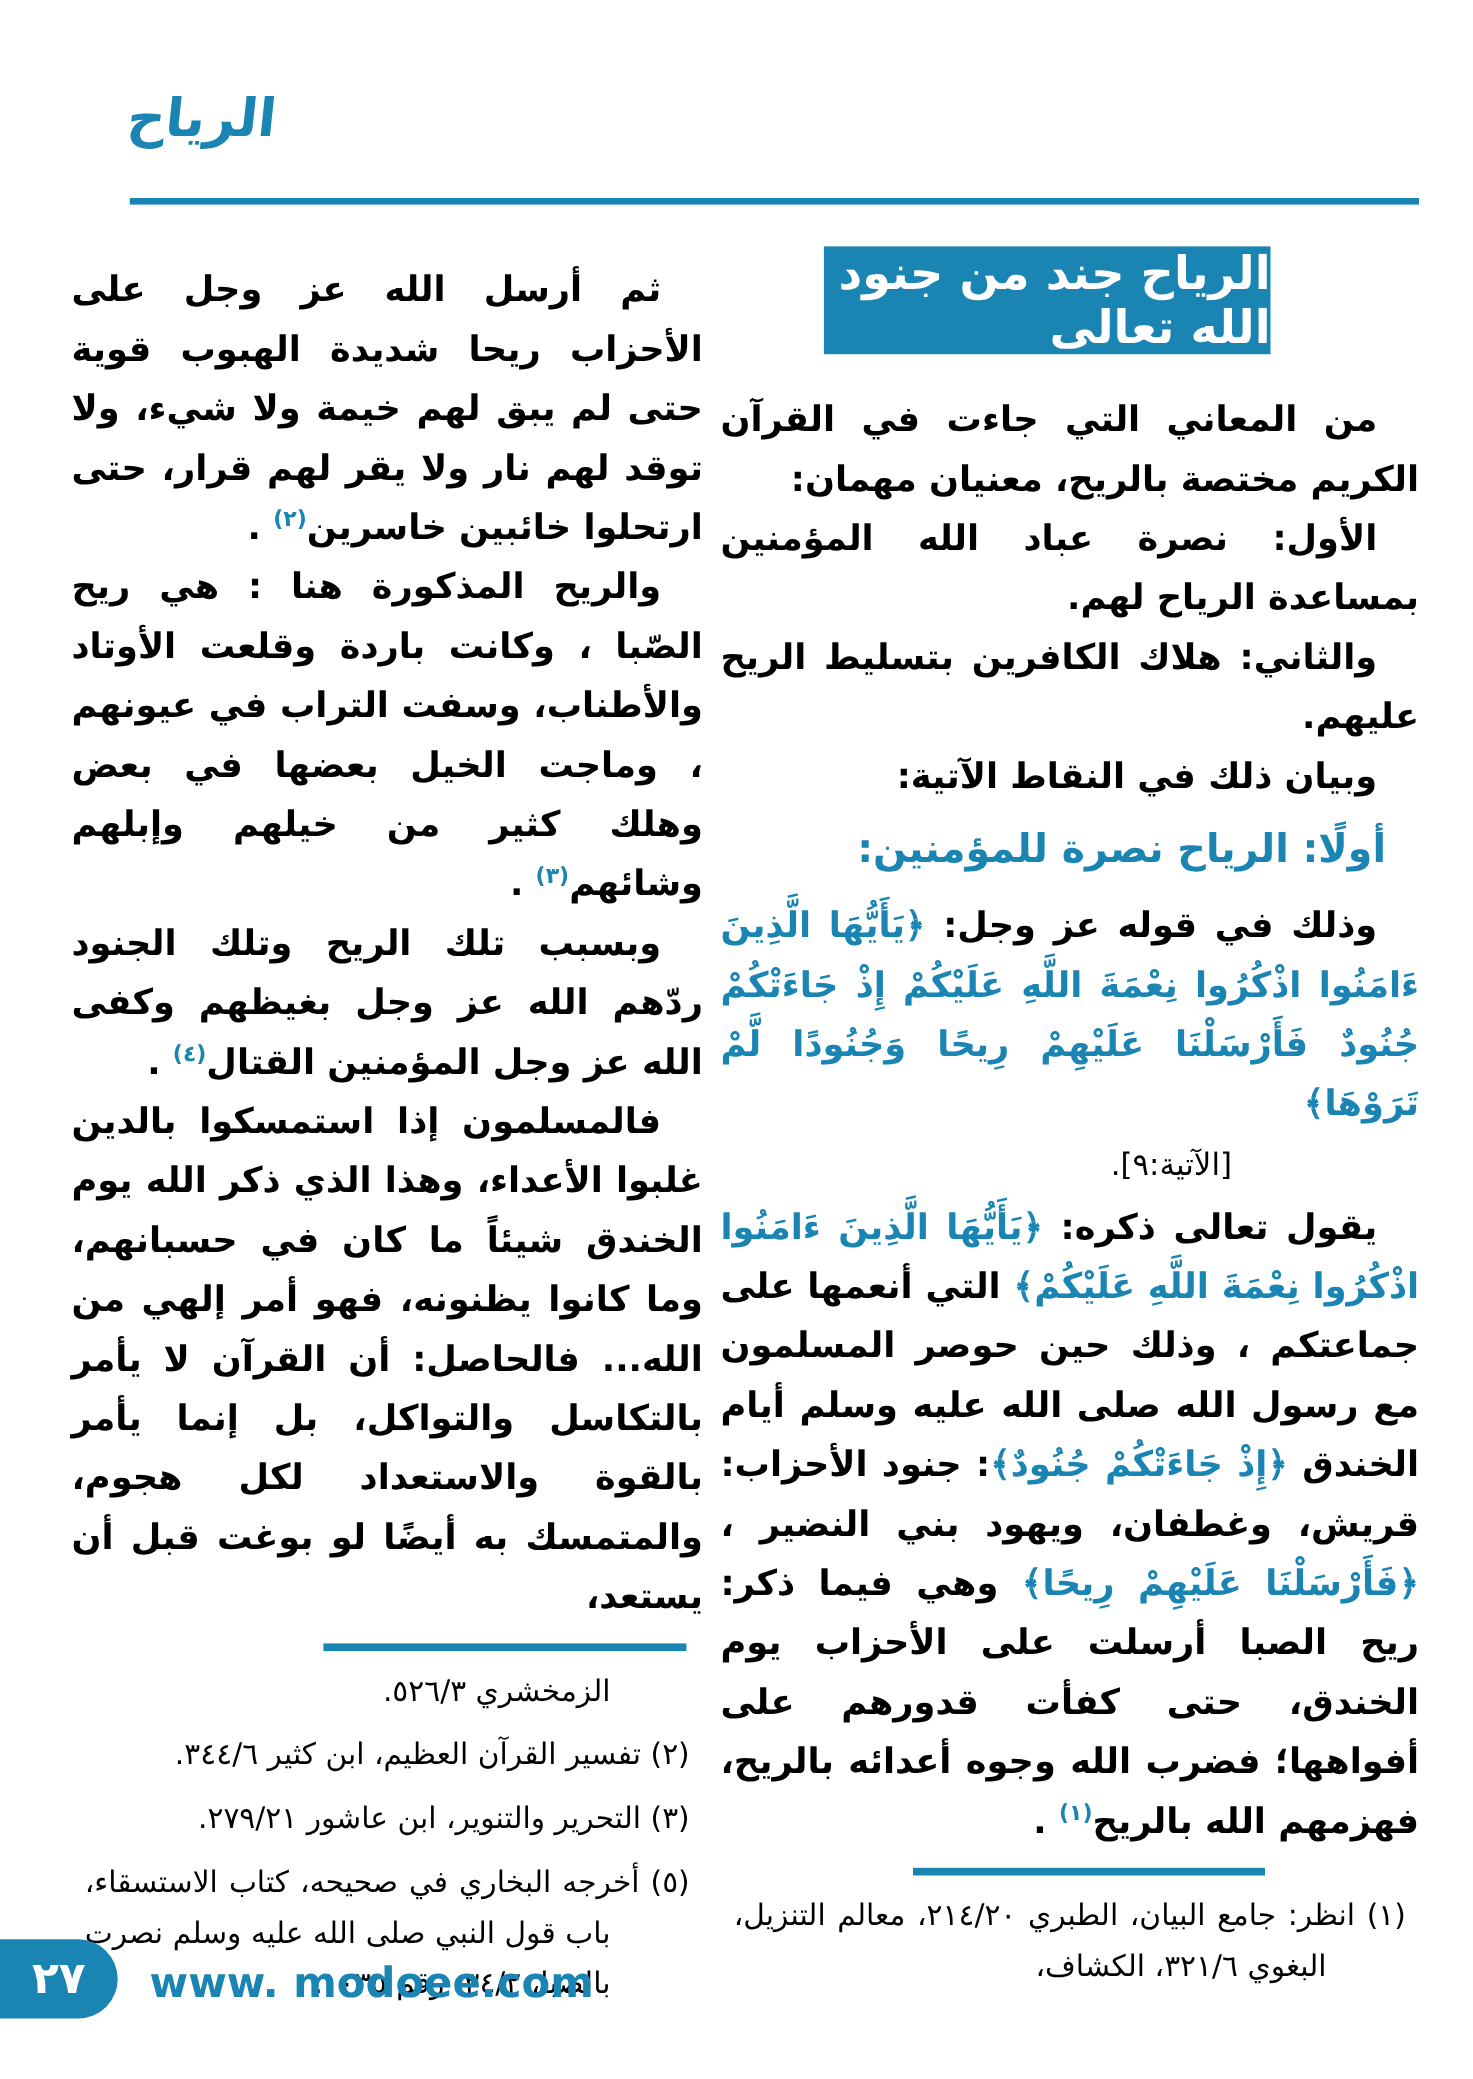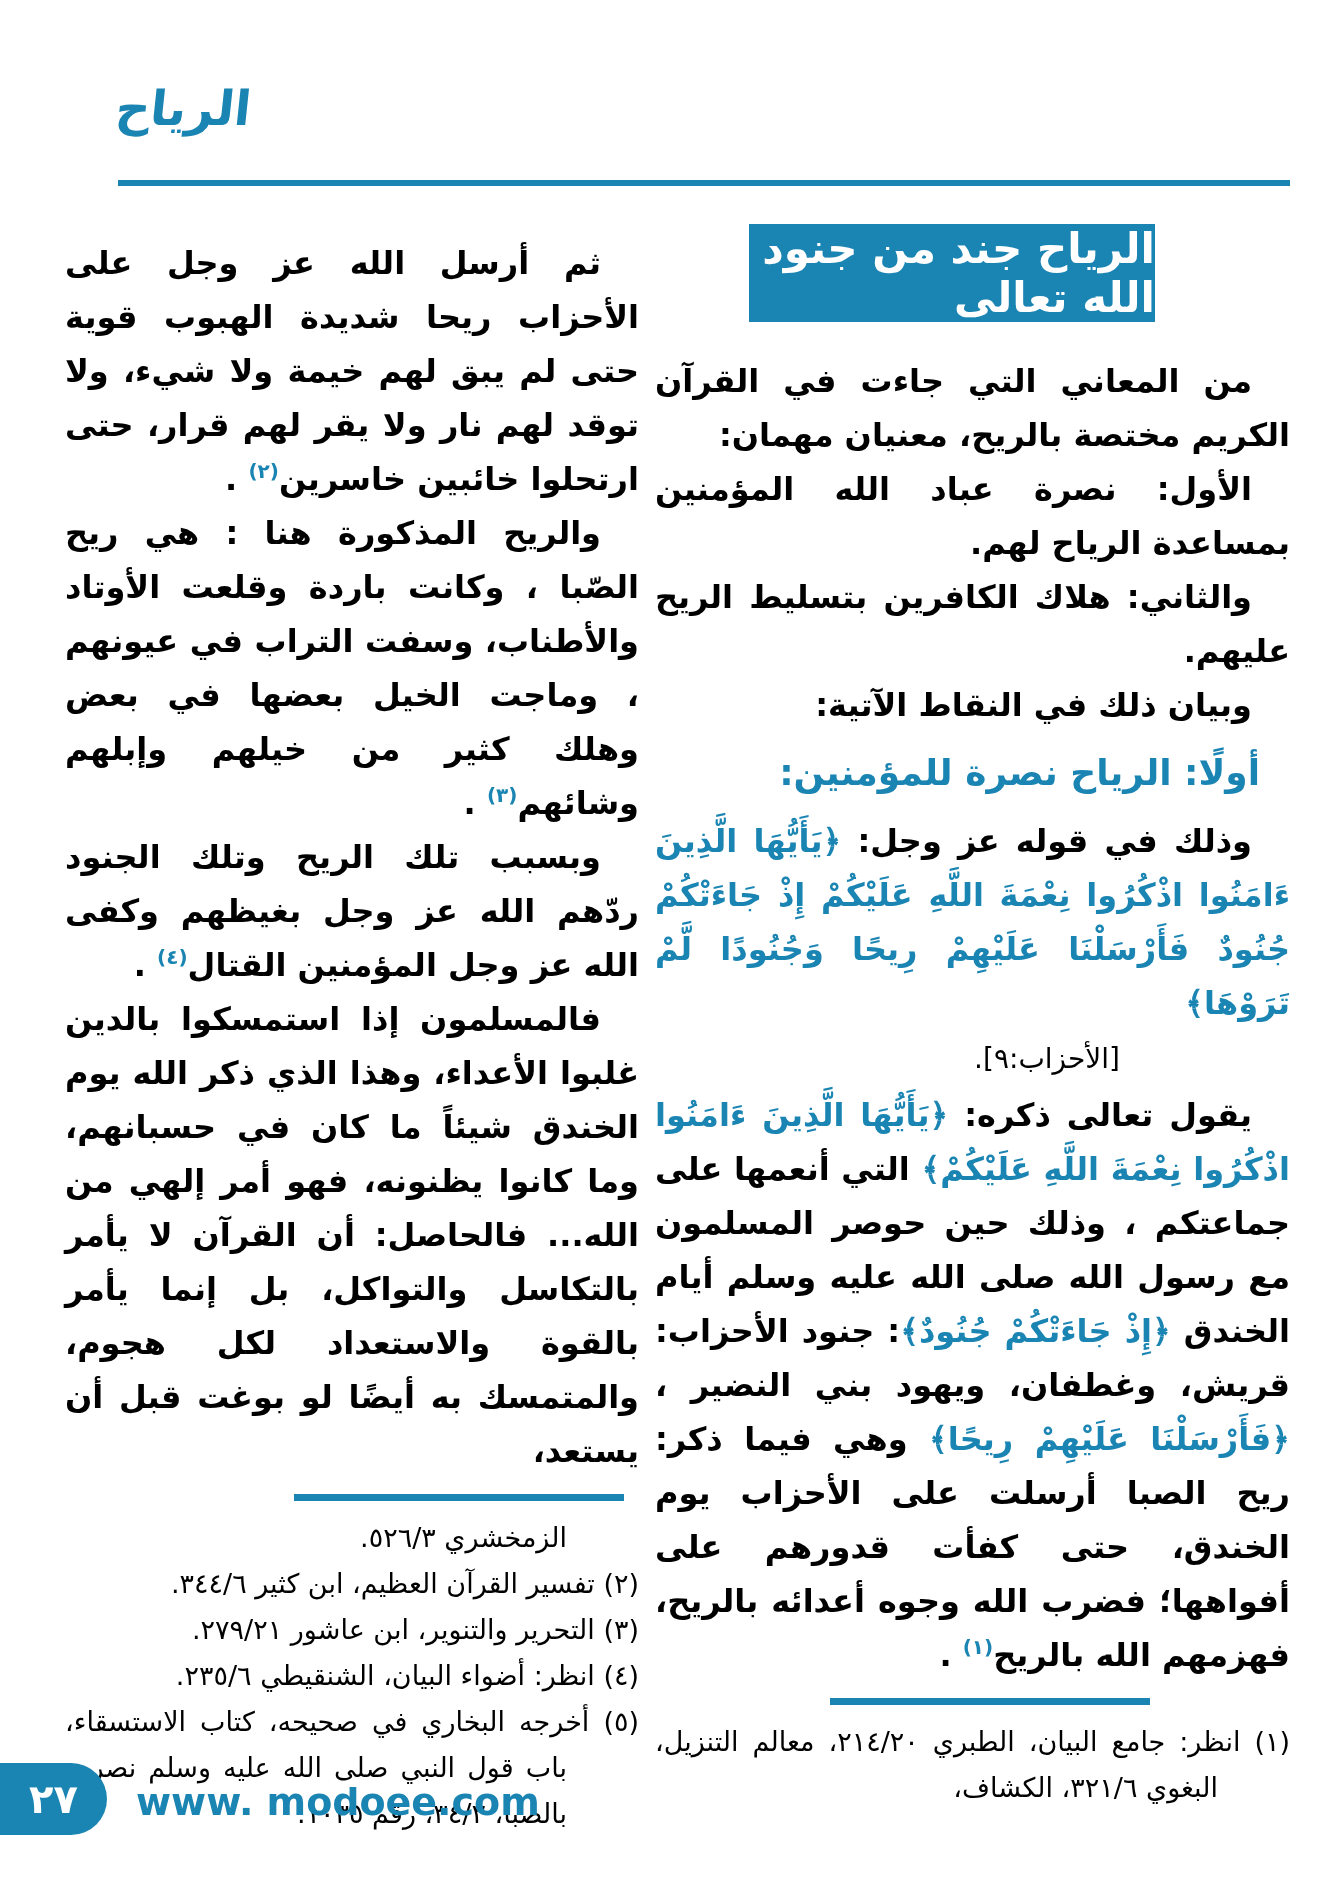--- a/index.html
+++ b/index.html
@@ -43,21 +43,21 @@
               text-align:right; padding-right:170px; text-indent:0; }
   .sg-q   { color:var(--accent);margin-top:25px; }
   .sg-b   { font-weight:bold; }
   .sg-sup { color:var(--accent); font-size:20px; vertical-align:super;
             line-height:0; font-weight:bold; }
   
   .fn-block { margin-top:auto; }
   .fn-sep { height:7px; background:var(--accent); margin:16px 0 14px auto; }
   .fn-sep-left  { width:330px; margin-left:0;  margin-right:15px; }
   .fn-sep-right { width:320px; margin-left:0;  margin-right:140px; }
-  .fn-item { margin:0; font-size:27px; line-height:46px; font-weight:normal;
+  .fn-item { margin:12px; font-size:27px; line-height:46px; font-weight:normal;
              text-align:justify; padding-right:72px; text-indent:-72px; }
   .fn-cont { text-indent:0; }
   
   .page-tab {
     position:absolute; left:0; top:1763px; width:107px; height:72px;
     background:var(--accent); border-radius:0 46px 46px 0;
     display:flex; align-items:center; justify-content:center;
     color:#fff; font-size:40px; font-weight:bold;
   }
   .website {
@@ -78,21 +78,21 @@
 
     <div class="col col-right">
       <div class="title-box">الرياح جند من جنود الله تعالى</div>
       <div>
           <p class="blk blk-p"><span>من المعاني التي جاءت في القرآن الكريم مختصة بالريح، معنيان مهمان:</span></p>
           <p class="blk blk-p"><span class="sg-b">الأول: </span><span>نصرة عباد الله المؤمنين بمساعدة الرياح لهم.</span></p>
           <p class="blk blk-p"><span class="sg-b">والثاني: </span><span>هلاك الكافرين بتسليط الريح عليهم.</span></p>
           <p class="blk blk-p"><span>وبيان ذلك في النقاط الآتية:</span></p>
           <p class="blk blk-h"><span class="sg-h">أولًا: الرياح نصرة للمؤمنين:</span></p>
           <p class="blk blk-p"><span>وذلك في قوله عز وجل: </span><span class="sg-q">﴿يَأَيُّهَا الَّذِينَ ءَامَنُوا اذْكُرُوا نِعْمَةَ اللَّهِ عَلَيْكُمْ إِذْ جَاءَتْكُمْ جُنُودٌ فَأَرْسَلْنَا عَلَيْهِمْ رِيحًا وَجُنُودًا لَّمْ تَرَوْهَا﴾</span></p>
-          <p class="blk blk-vref"><span>[الأحزاب:٩].</span></p>
+          <p class="blk blk-vref"><span>[الآتية:٩].</span></p>
           <p class="blk blk-p"><span>يقول تعالى ذكره: </span><span class="sg-q">﴿يَأَيُّهَا الَّذِينَ ءَامَنُوا اذْكُرُوا نِعْمَةَ اللَّهِ عَلَيْكُمْ﴾</span><span> التي أنعمها على جماعتكم ، وذلك حين حوصر المسلمون مع رسول الله صلى الله عليه وسلم أيام الخندق </span><span class="sg-q">﴿إِذْ جَاءَتْكُمْ جُنُودٌ﴾</span><span>: جنود الأحزاب: قريش، وغطفان، ويهود بني النضير ، </span><span class="sg-q">﴿فَأَرْسَلْنَا عَلَيْهِمْ رِيحًا﴾</span><span> وهي فيما ذكر: ريح الصبا أرسلت على الأحزاب يوم الخندق، حتى كفأت قدورهم على أفواهها؛ فضرب الله وجوه أعدائه بالريح، فهزمهم الله بالريح</span><span class="sg-sup">(١)</span><span> .</span></p>
         </div>
       <div class="fn-block">
         <div class="fn-sep fn-sep-right"></div>
         <div>
             <p class="fn-item">(١) انظر: جامع البيان، الطبري ٢١٤/٢٠، معالم التنزيل، البغوي ٣٢١/٦، الكشاف،</p>
           </div>
       </div>
     </div>
 
@@ -102,21 +102,20 @@
           <p class="blk blk-p"><span>والريح المذكورة هنا : هي ريح الصّبا ، وكانت باردة وقلعت الأوتاد والأطناب، وسفت التراب في عيونهم ، وماجت الخيل بعضها في بعض وهلك كثير من خيلهم وإبلهم وشائهم</span><span class="sg-sup">(٣)</span><span> .</span></p>
           <p class="blk blk-p"><span>وبسبب تلك الريح وتلك الجنود ردّهم الله عز وجل بغيظهم وكفى الله عز وجل المؤمنين القتال</span><span class="sg-sup">(٤)</span><span> .</span></p>
           <p class="blk blk-p"><span>فالمسلمون إذا استمسكوا بالدين غلبوا الأعداء، وهذا الذي ذكر الله يوم الخندق شيئاً ما كان في حسبانهم، وما كانوا يظنونه، فهو أمر إلهي من الله... فالحاصل: أن القرآن لا يأمر بالتكاسل والتواكل، بل إنما يأمر بالقوة والاستعداد لكل هجوم، والمتمسك به أيضًا لو بوغت قبل أن يستعد،</span></p>
         </div>
       <div class="fn-block">
         <div class="fn-sep fn-sep-left"></div>
         <div>
             <p class="fn-item fn-cont">الزمخشري ٥٢٦/٣.</p>
             <p class="fn-item">(٢) تفسير القرآن العظيم، ابن كثير ٣٤٤/٦.</p>
             <p class="fn-item">(٣) التحرير والتنوير، ابن عاشور ٢٧٩/٢١.</p>
-            <p class="fn-item">(٤) انظر: أضواء البيان، الشنقيطي ٢٣٥/٦.</p>
             <p class="fn-item">(٥) أخرجه البخاري في صحيحه، كتاب الاستسقاء، باب قول النبي صلى الله عليه وسلم نصرت بالصبا، ٣٤/٢، رقم ١٠٣٥.</p>
           </div>
       </div>
     </div>
 
   </div>
 
   <div class="page-tab">
     <span>٢٧</span>
   </div>

